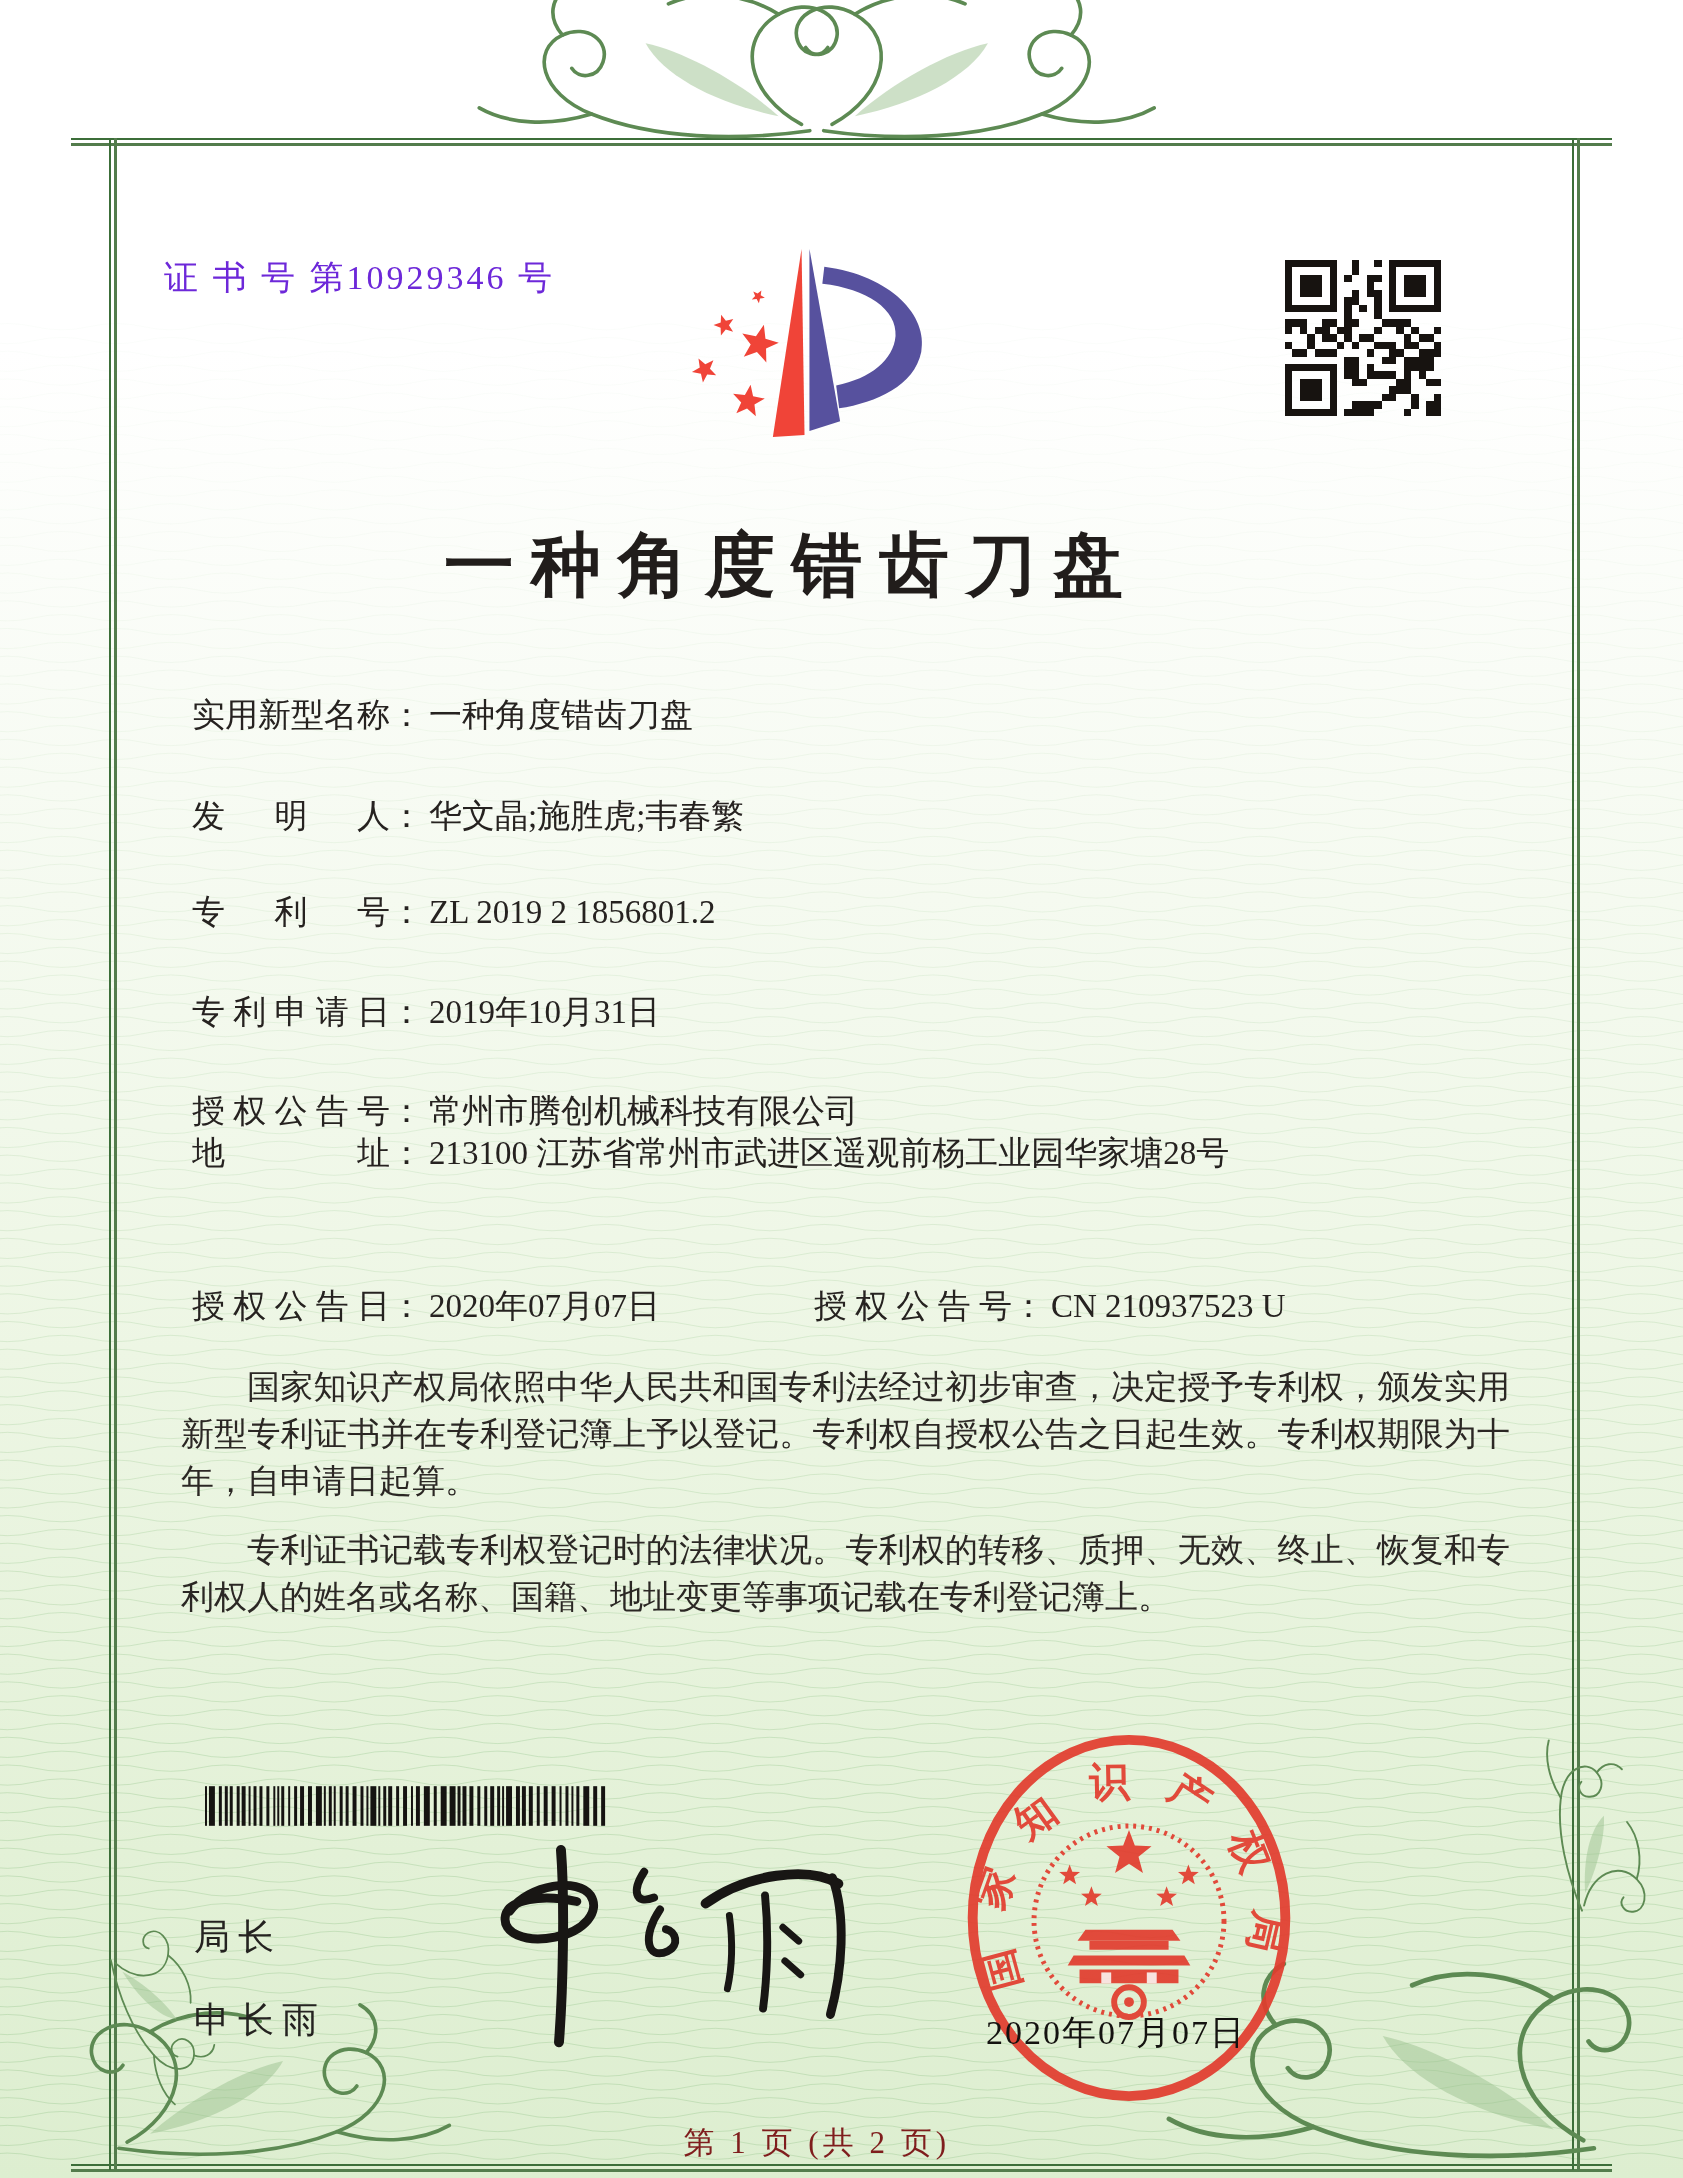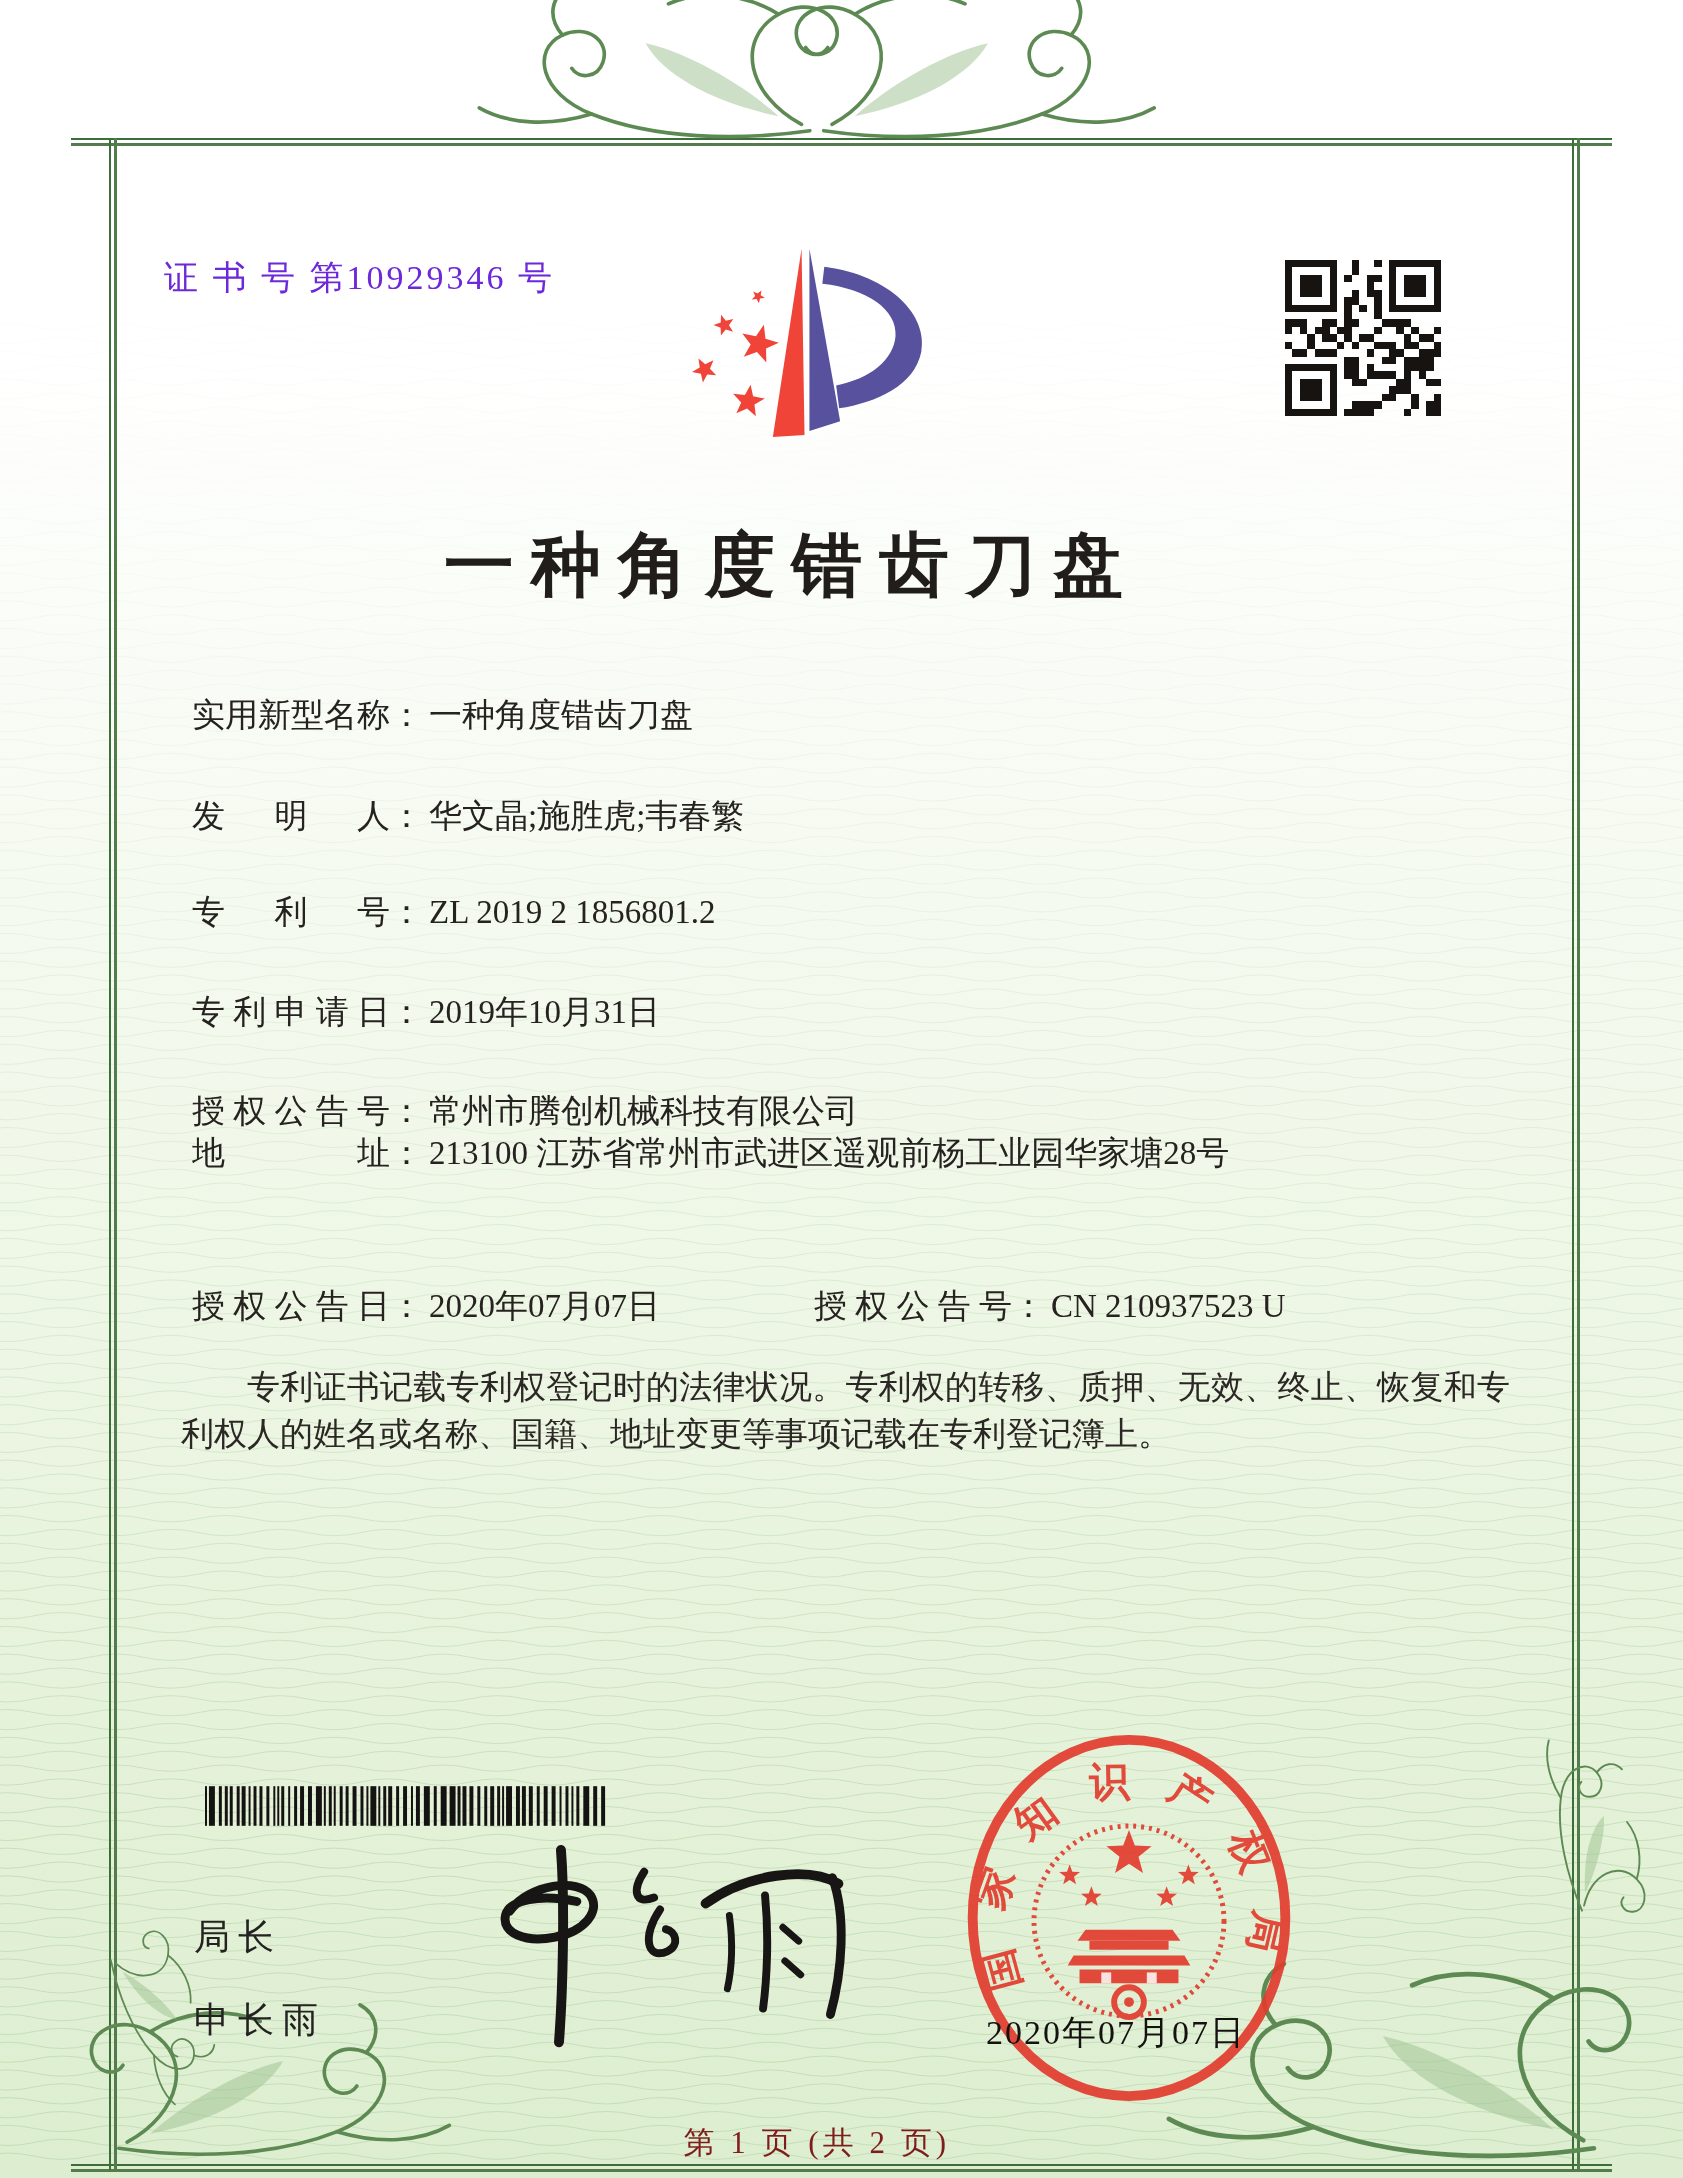--- a/index.html
+++ b/index.html
@@ -15,21 +15,21 @@
   .vline{top:138px;bottom:8px;width:8px;
     background:linear-gradient(90deg,#3c6e39 0,#3c6e39 2.5px,transparent 2.5px,transparent 5.4px,#537c4c 5.4px,#537c4c 8px);}
   #cert-no{left:164px;top:255px;font-size:34px;letter-spacing:3px;white-space:nowrap;color:#6d28d9;}
   #title{left:416px;top:519px;width:752px;text-align:center;font-size:70px;font-weight:bold;
     letter-spacing:17px;white-space:nowrap;color:#211d1b;}
   .row{position:absolute;left:192px;font-size:33px;line-height:1.15;white-space:nowrap;color:#262220;}
   .row .lab{display:inline-block;width:198px;text-align:justify;text-align-last:justify;}
   .row .val{margin-left:6px;margin-top:44px;}
   #body-text{left:181px;top:1364px;width:1329px;font-size:33px;line-height:47px;text-align:justify;color:#2b2724;}
   #body-text p{margin:0;text-indent:2em;}
-  #body-text p + p{margin-top:16px;}
+  #body-text p + p{margin-top:22px;}
   #officer-title,#officer-name{left:194px;font-family:"Liberation Sans","DejaVu Sans",sans-serif;
     font-size:36px;letter-spacing:8px;color:#242220;}
   #officer-title{top:1913px;}
   #officer-name{top:1996px;}
   #seal-date{left:986px;top:2010px;font-size:34px;letter-spacing:2px;color:#141210;z-index:7;}
   #footer{left:554px;top:2122px;width:396px;text-align:right;font-size:31px;letter-spacing:4px;color:#7f1d1d;}
   svg{display:block;}
 </style>
 </head>
 <body>
@@ -451,20 +451,21 @@
   <span class="lab">地址</span><span>：</span><span class="val">213100 江苏省常州市武进区遥观前杨工业园华家塘28号</span>
 </div>
 <div class="row" style="top:1288px;">
   <span class="lab">授权公告日</span><span>：</span><span class="val">2020年07月07日</span>
 </div>
 <div class="row" style="top:1288px;left:814px;">
   <span class="lab">授权公告号</span><span>：</span><span class="val">CN 210937523 U</span>
 </div>
 
 <div id="body-text" class="abs" style="z-index:3;">
+  <p>国家知识产权局依照中华人民共和国专利法经过初步审查，决定授予专利权，颁发实用新型专利证书并在专利登记簿上予以登记。专利权自授权公告之日起生效。专利权期限为十年，自申请日起算。</p>
   <p>专利证书记载专利权登记时的法律状况。专利权的转移、质押、无效、终止、恢复和专利权人的姓名或名称、国籍、地址变更等事项记载在专利登记簿上。</p>
 </div>
 
 <svg id="barcode" class="abs" style="left:205px;top:1786px;z-index:3;" width="410" height="40" viewBox="0 0 414 40">
     <rect x="0" y="0" width="2" height="40" fill="#151311"></rect>
     <rect x="4" y="0" width="6" height="40" fill="#151311"></rect>
     <rect x="14" y="0" width="3" height="40" fill="#151311"></rect>
     <rect x="20" y="0" width="3" height="40" fill="#151311"></rect>
     <rect x="25" y="0" width="3" height="40" fill="#151311"></rect>
     <rect x="32" y="0" width="3" height="40" fill="#151311"></rect>

